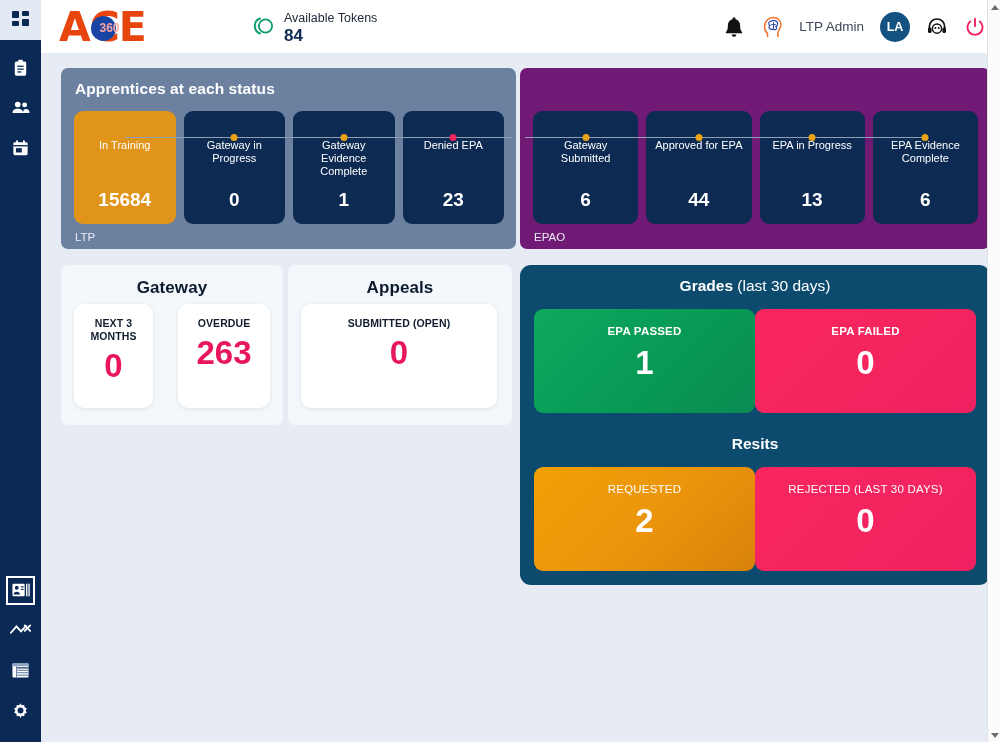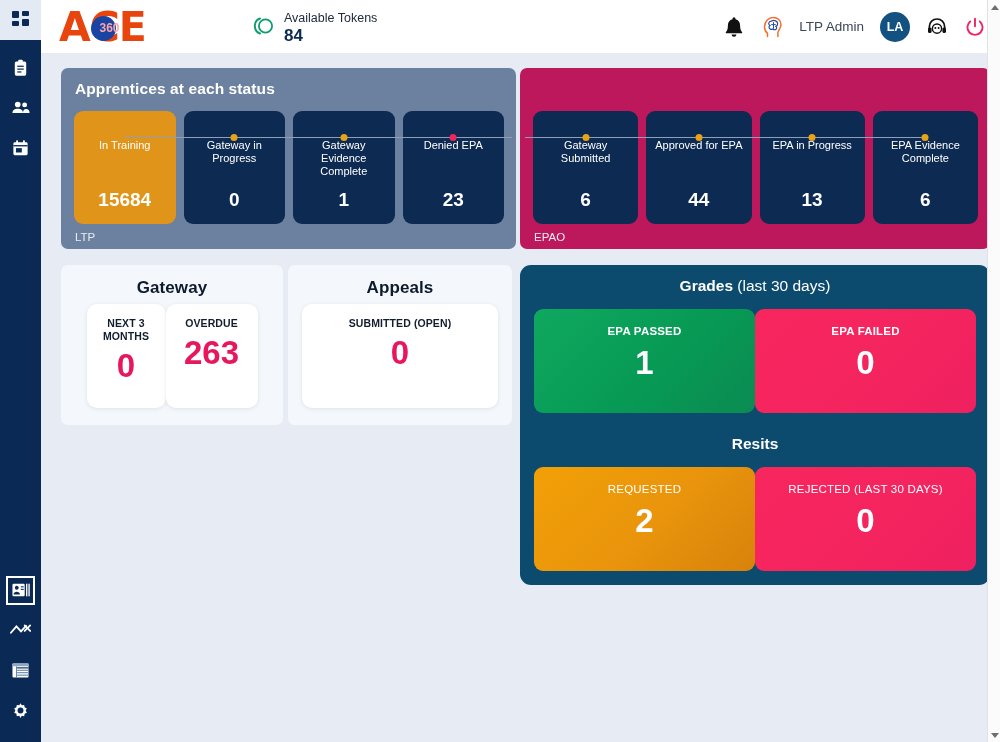--- a/index.html
+++ b/index.html
@@ -77,21 +77,21 @@
     cursor: pointer;
   }
 
   
   .main { flex: 1 1 auto; background: #e7ecf4; padding: 15px 10px 0 20px; overflow: hidden; }
 
   
   .status-row { display: flex; gap: 4px; align-items: stretch; }
   .status-panel { border-radius: 7px; padding: 10px 12px 6px 13px; position: relative; }
   .panel-ltp { background: #6c81a0; flex: 0 0 455px; }
-  .panel-epao { background: #be185d; flex: 1 1 auto; }
+  .panel-epao { background: #701a75; flex: 1 1 auto; }
   .panel-title {
     font-size: 15.5px; font-weight: 700; color: #ffffff;
     margin: 2px 0 13px 1px; letter-spacing: .1px;
   }
   .panel-title.invisible { visibility: hidden; }
   .tiles { display: flex; gap: 8px; }
   .tile {
     flex: 1 1 0; min-width: 0;
     background: #0d2a52; border-radius: 9px;
     height: 113px; position: relative;
@@ -128,21 +128,21 @@
   .white-panel {
     background: #f4f8fc; border-radius: 7px; padding: 13px 13px 17px;
     display: flex; flex-direction: column; align-items: center;
   }
   .wp-gateway { flex: 0 0 222px; }
   .wp-appeals { flex: 0 0 224px; }
   .wp-title {
     font-size: 17px; font-weight: 700; color: #0e1b2e;
     margin-bottom: 6px; letter-spacing: .1px;
   }
-  .mini-row { display: flex; gap: 0; width: 100%; justify-content: center; }
+  .mini-row { display: flex; gap: 0; width: 100%; justify-content: space-between; }
   .mini-card {
     background: #ffffff; border-radius: 10px;
     box-shadow: 0 1px 4px rgba(20,40,80,.10);
     height: 104px; display: flex; flex-direction: column;
     align-items: center; justify-content: flex-start;
     padding: 13px 8px 0; cursor: pointer;
   }
   .mini-card.w-small { flex: 0 0 79px; }
   .mini-card.w-wide { flex: 0 0 196px; }
   .mini-label {

